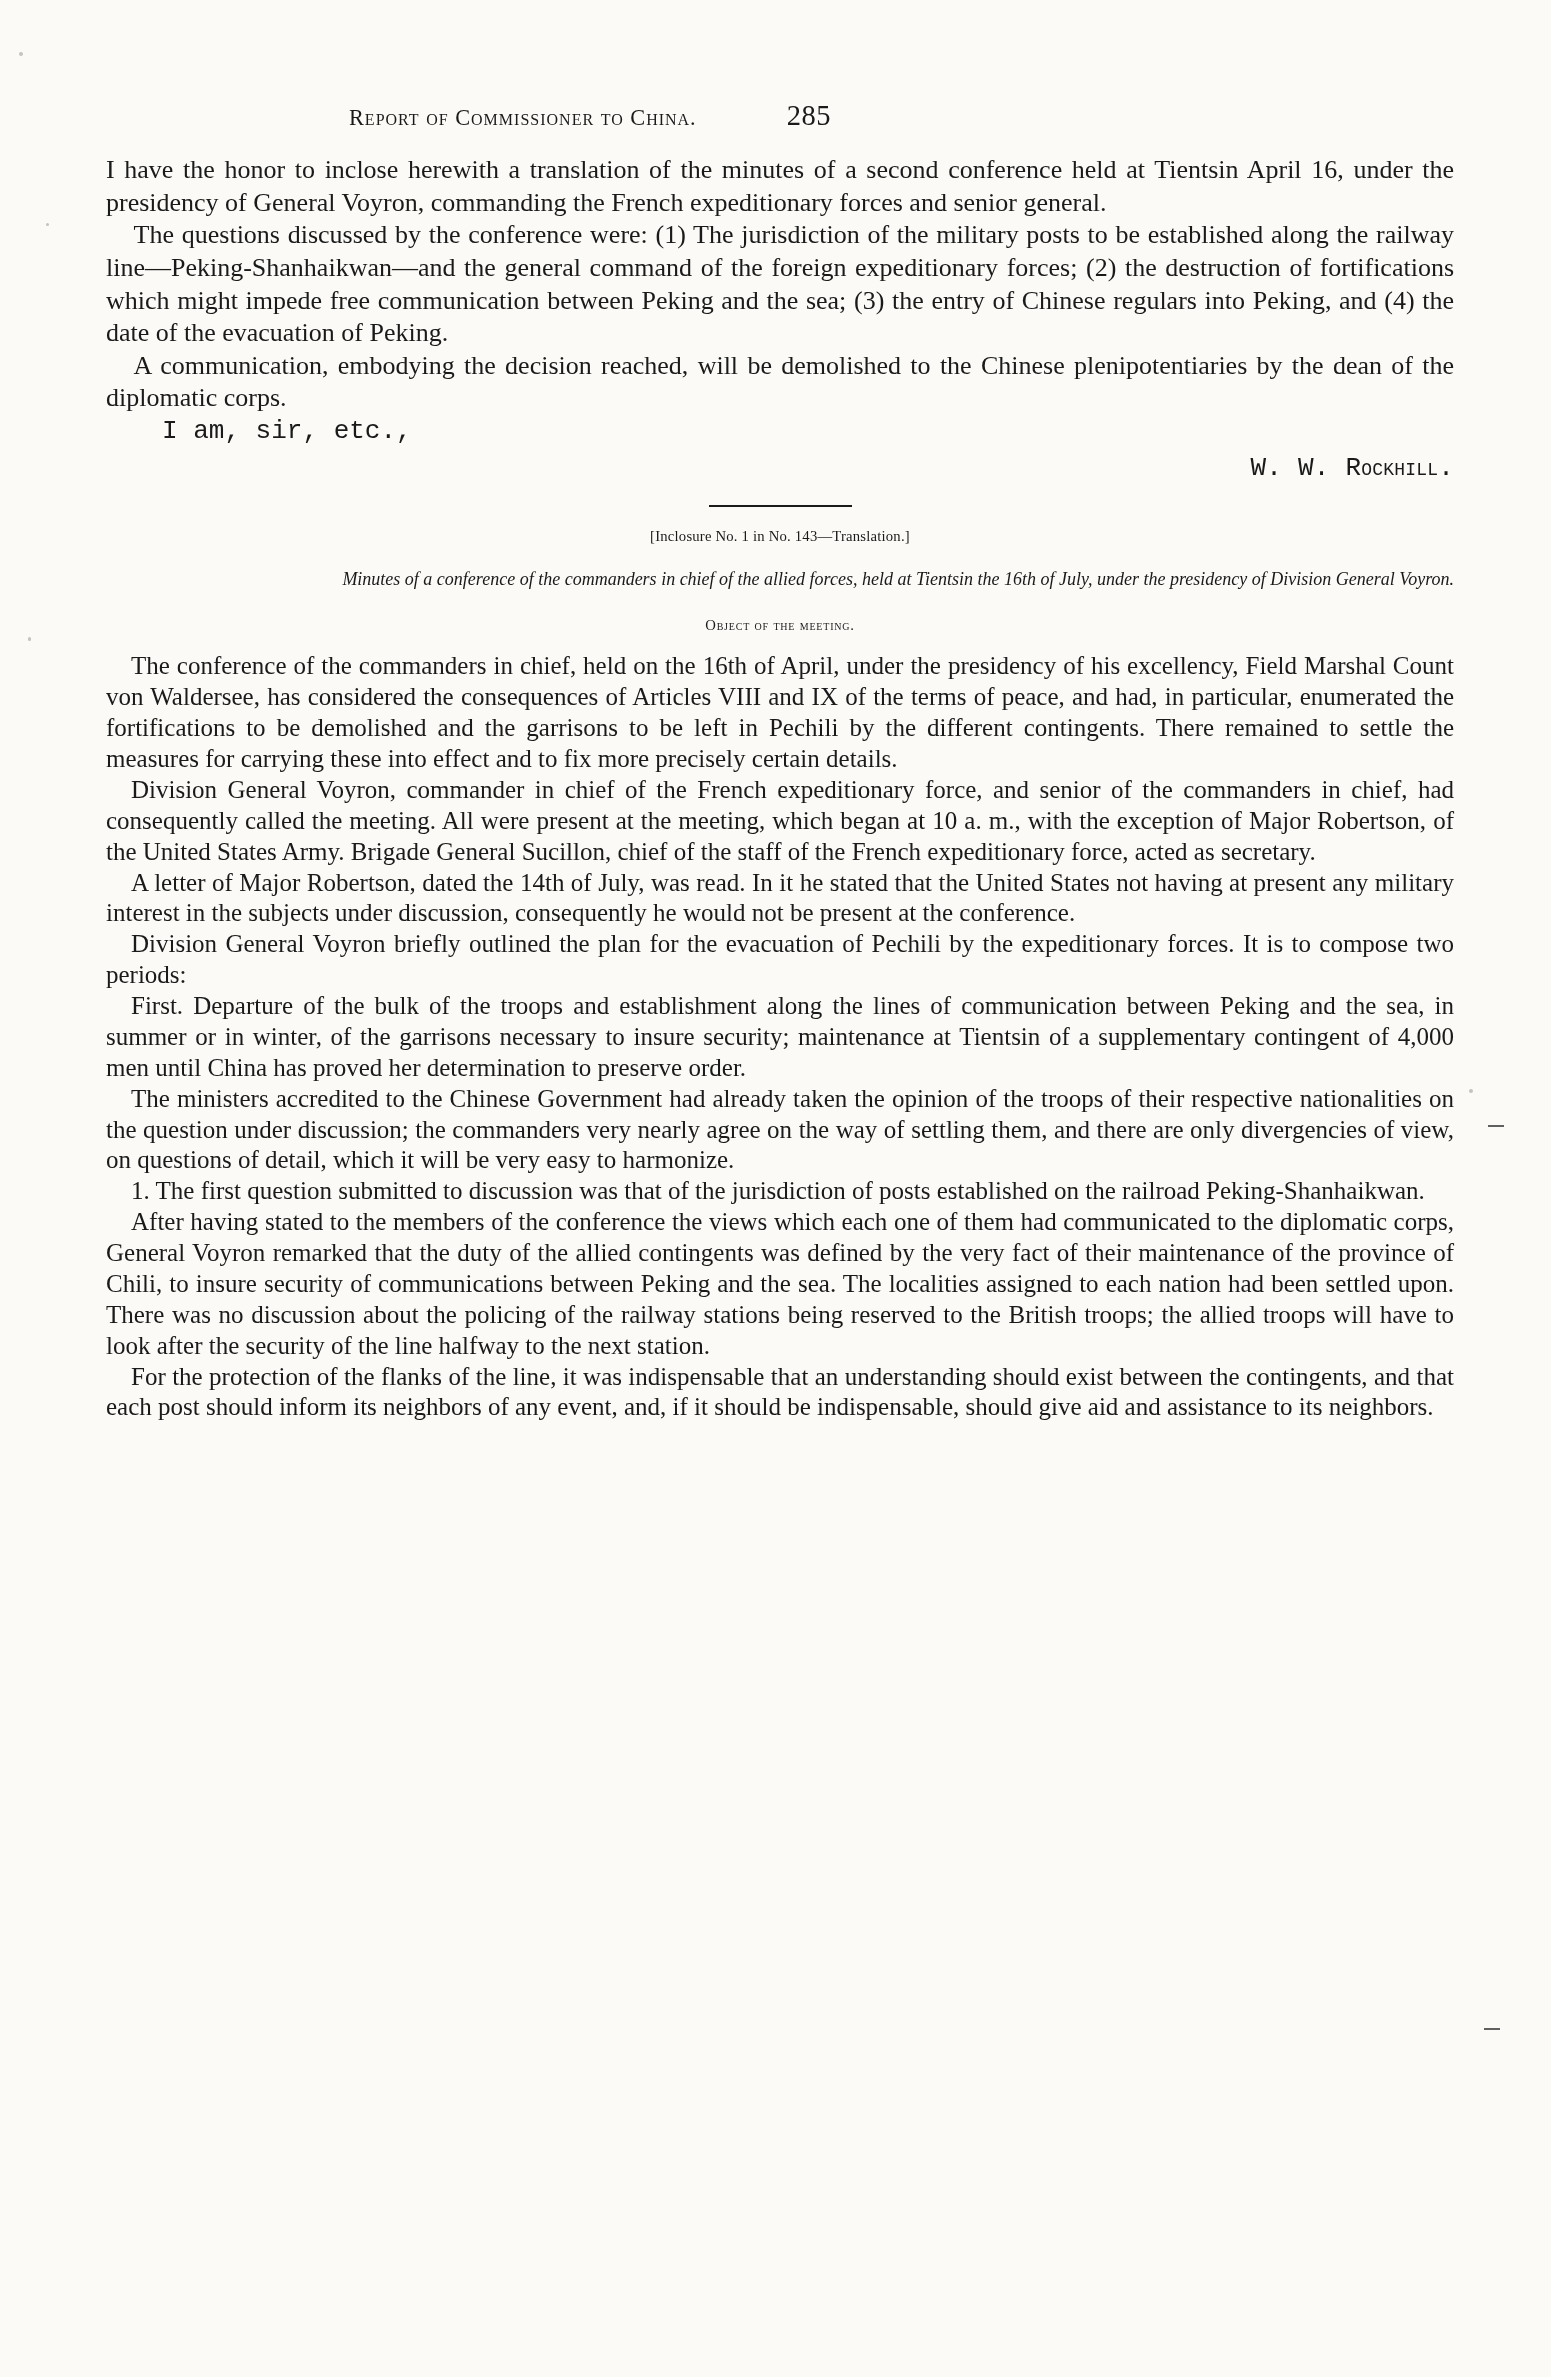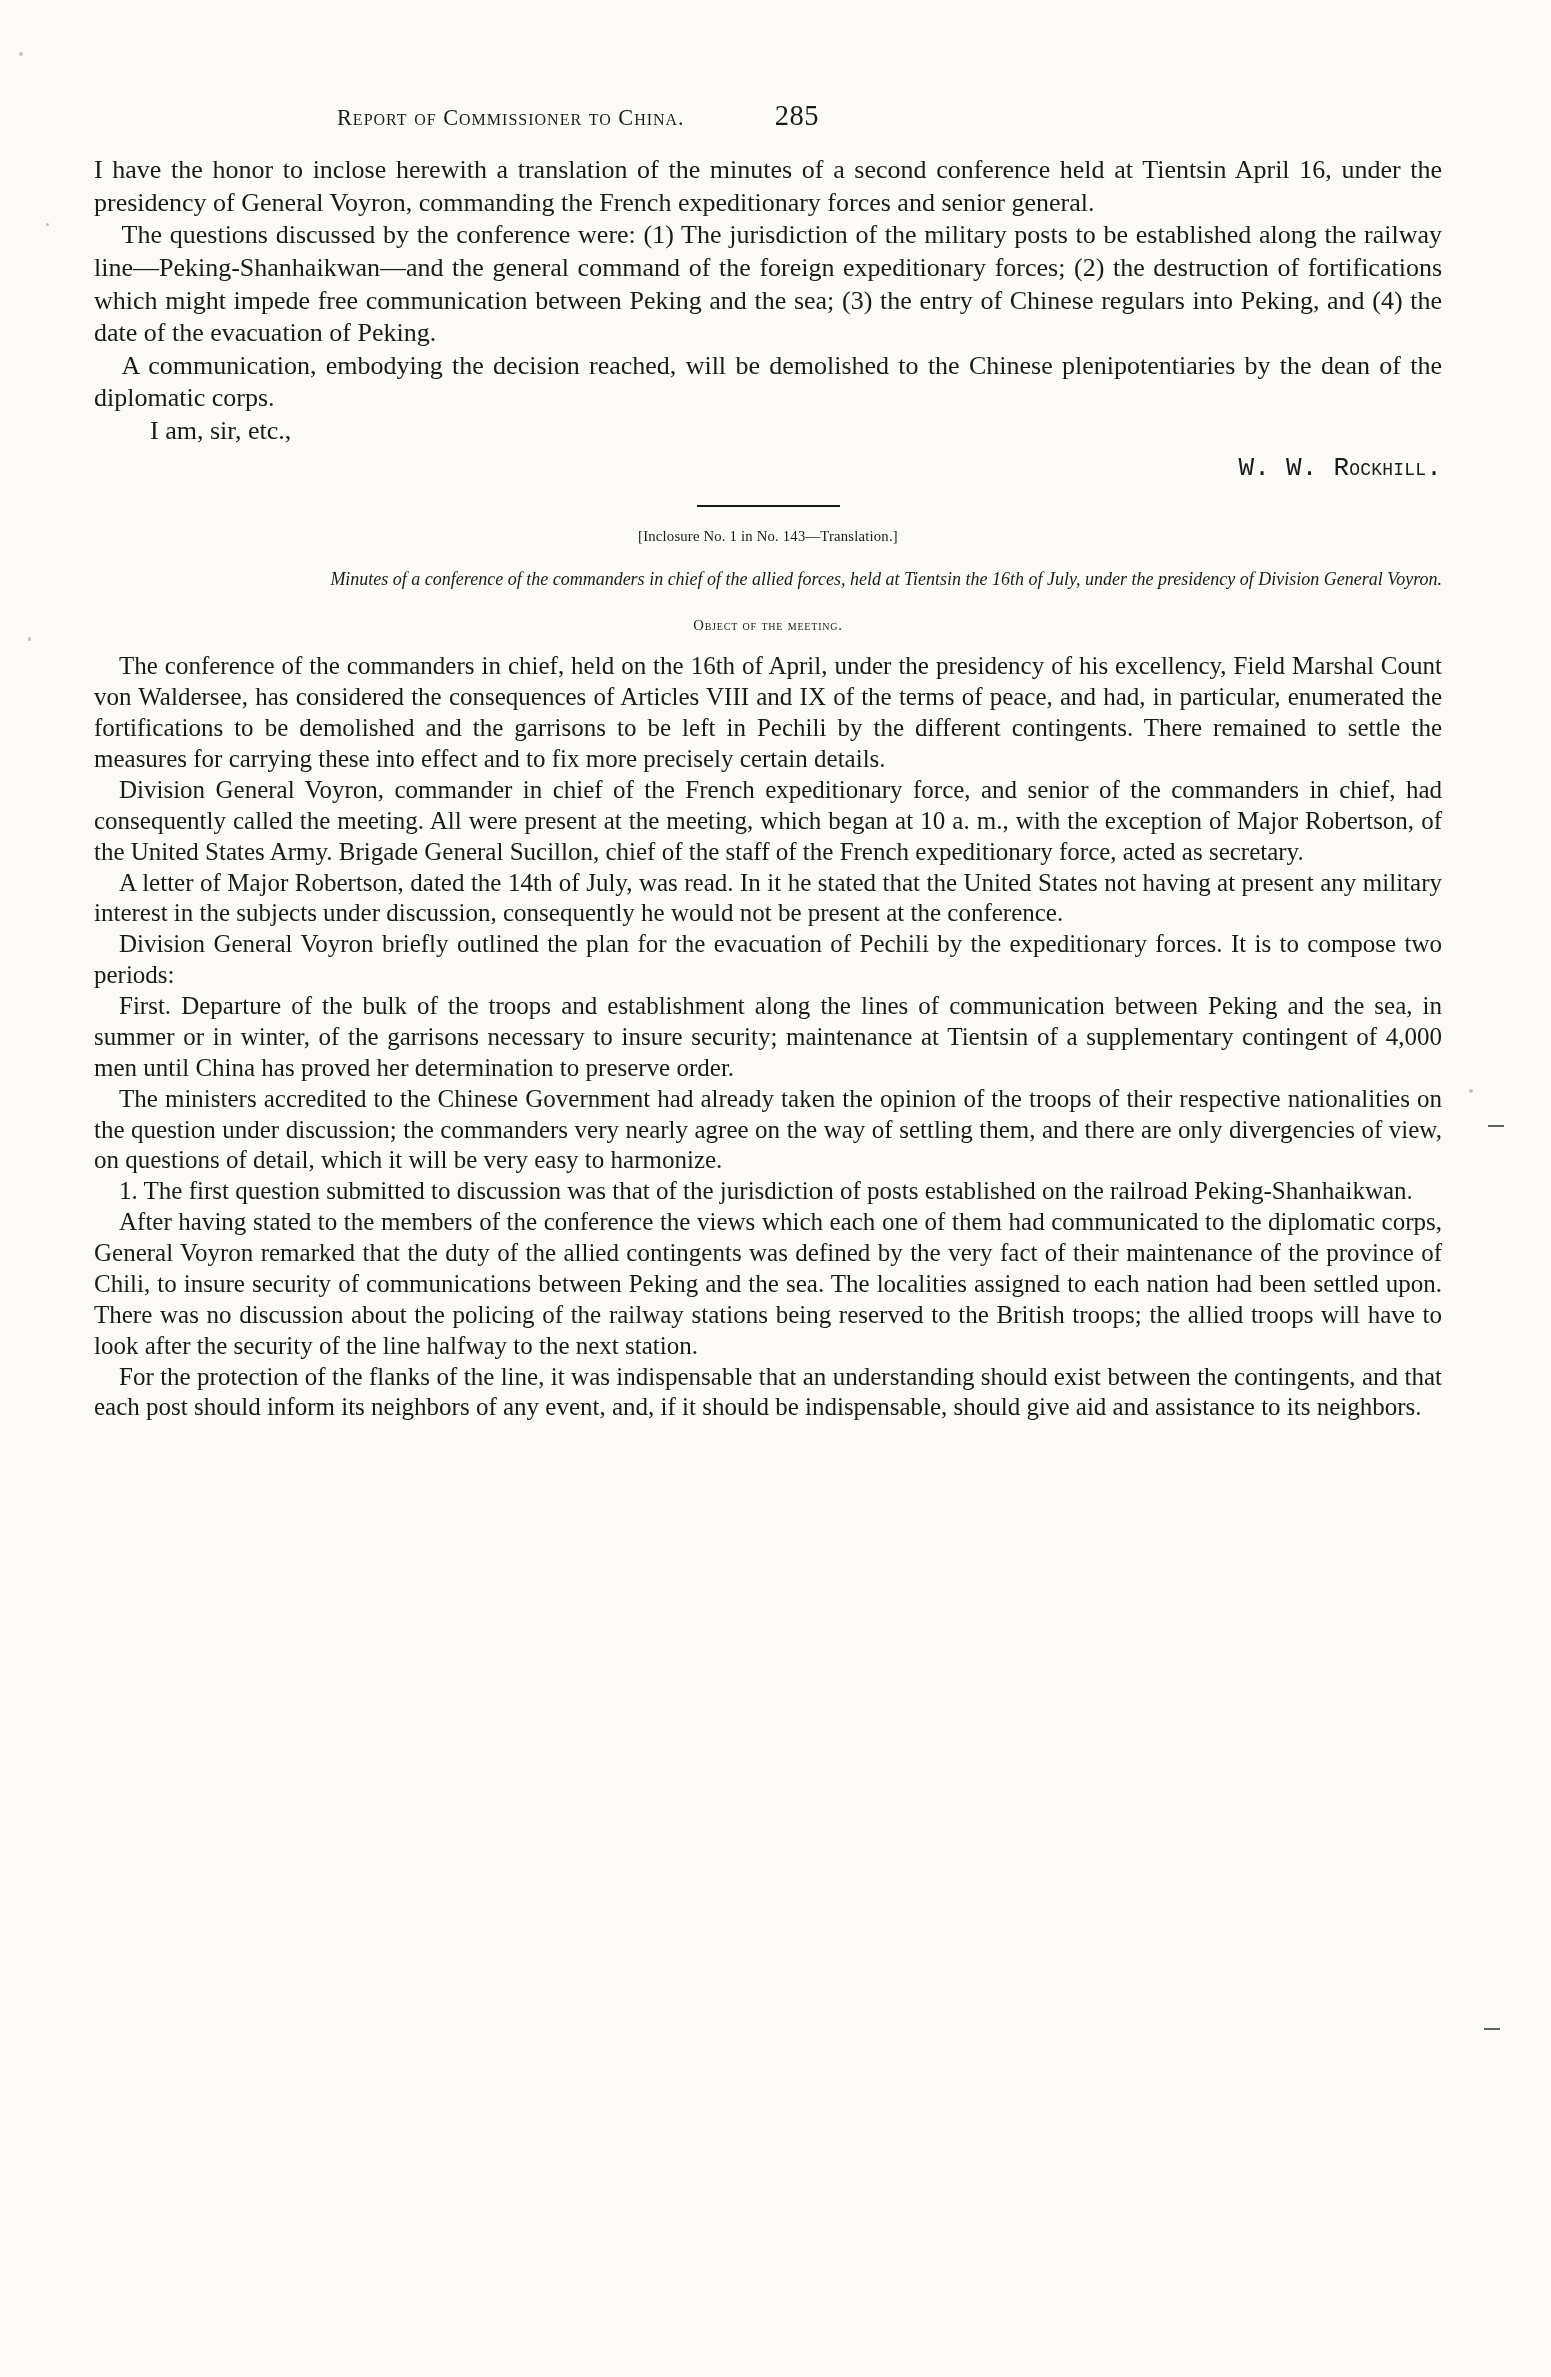--- a/index.html
+++ b/index.html
@@ -17,21 +17,21 @@
   }
   .page {
     position: absolute;
     left: 0; top: 0;
     width: 1552px;
     height: 2531px;
     background: #fbfaf7;
   }
   .content {
     position: absolute;
-    left: 94px;
+    left: 106px;
     top: 100px;
     width: 1348px;
   }
 
   
   .runhead {
     display: flex;
     align-items: baseline;
     justify-content: flex-start;
     margin-left: 243px;
@@ -65,20 +65,21 @@
     text-align: right;
     margin-top: 6.7px;
     letter-spacing: 0.2px;
   }
   .smallcaps { font-variant: small-caps; font-family: Liberation Mono, monospace; }
 
   .iam {
     font-size: 26px;
     text-indent: 56px;
     margin-top: 1px;
+    font-family: Liberation Mono, monospace;
   }
 
   .rule {
     width: 143px;
     height: 1.9px;
     background: #1a1a1a;
     margin: 22px auto 21px auto;
   }
 
   .inclosure-line {

